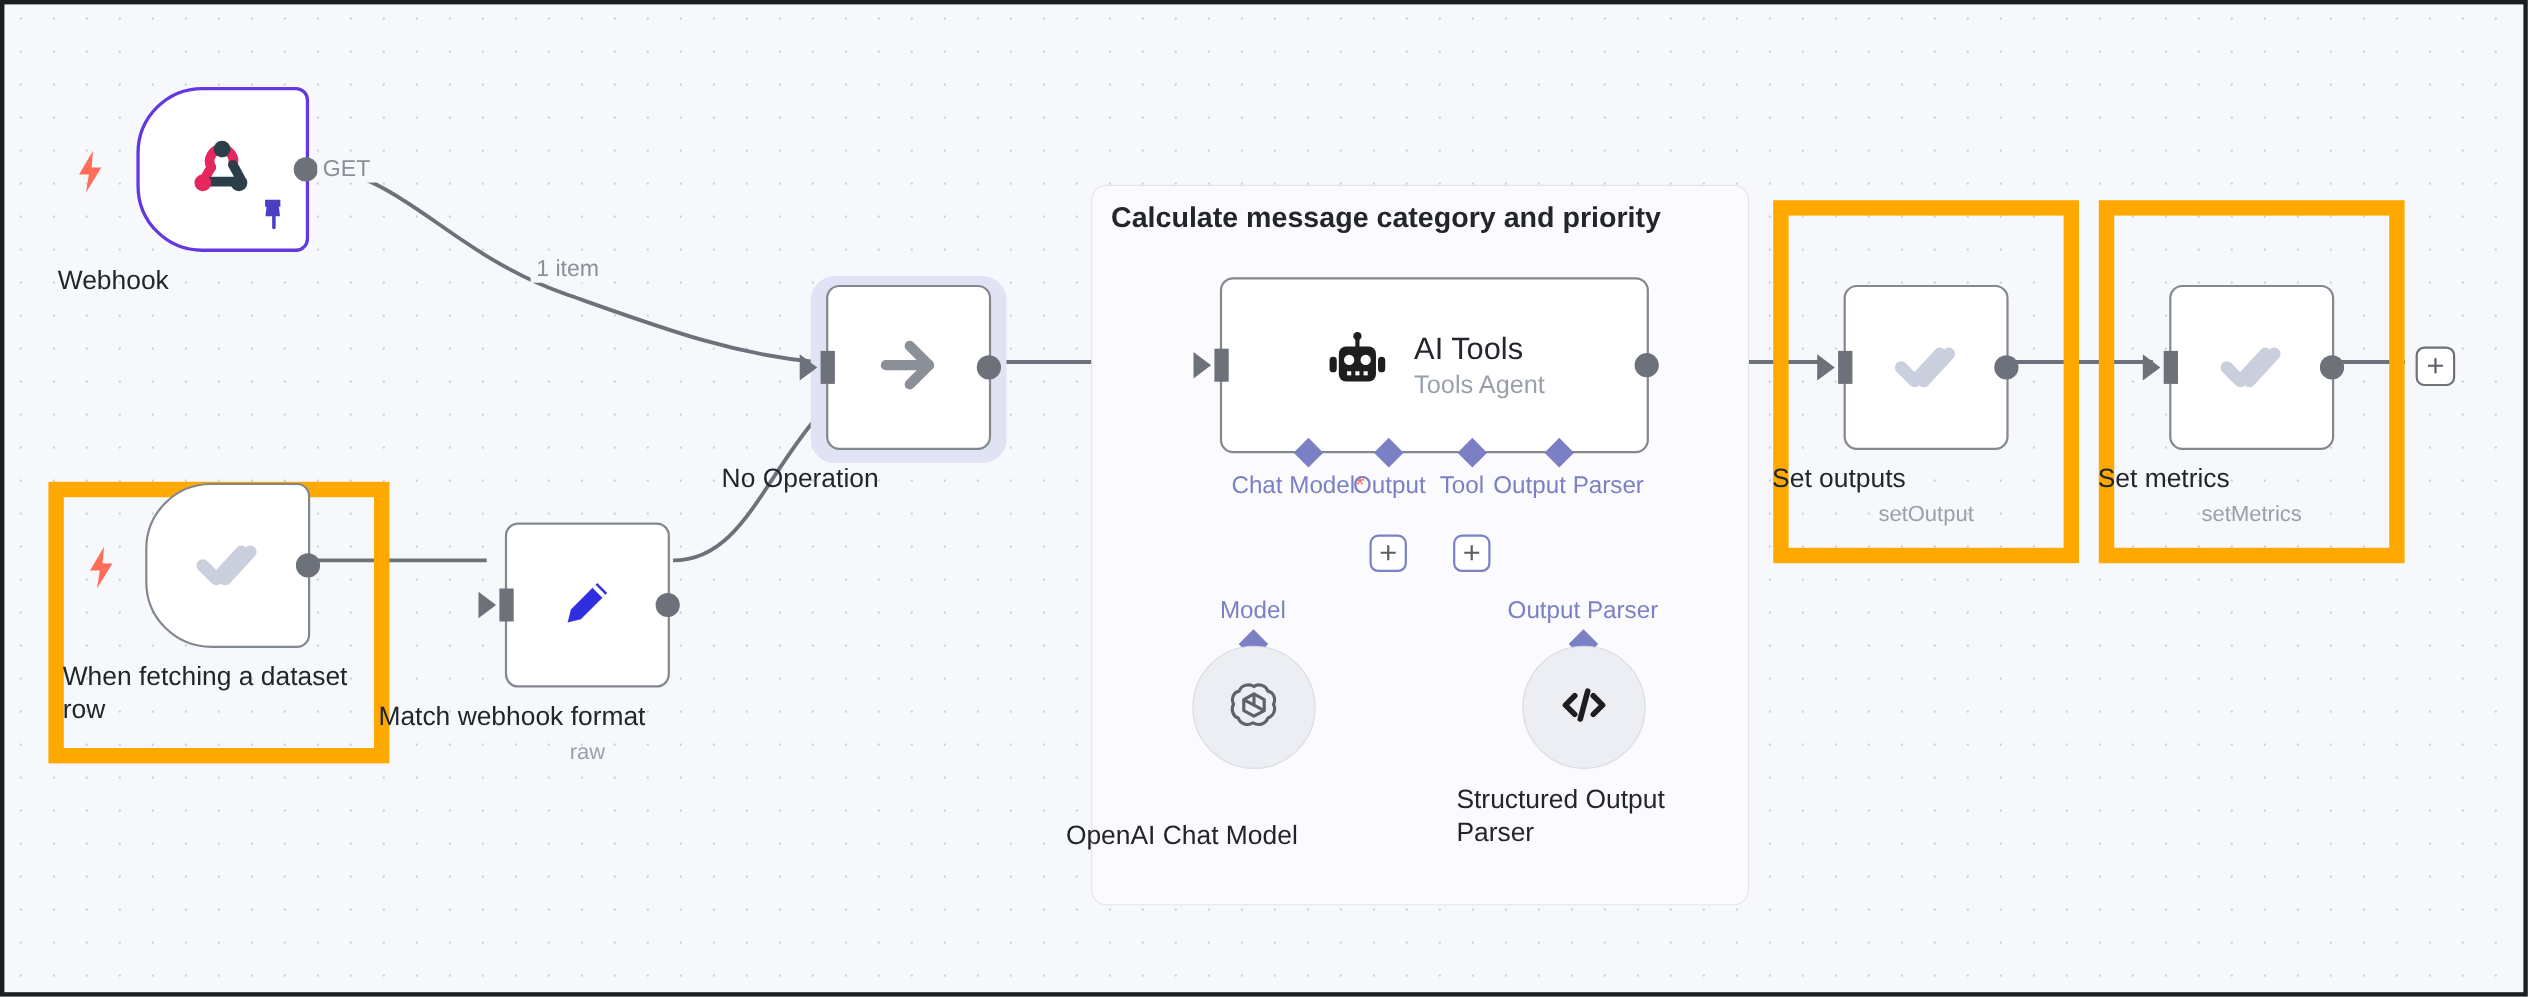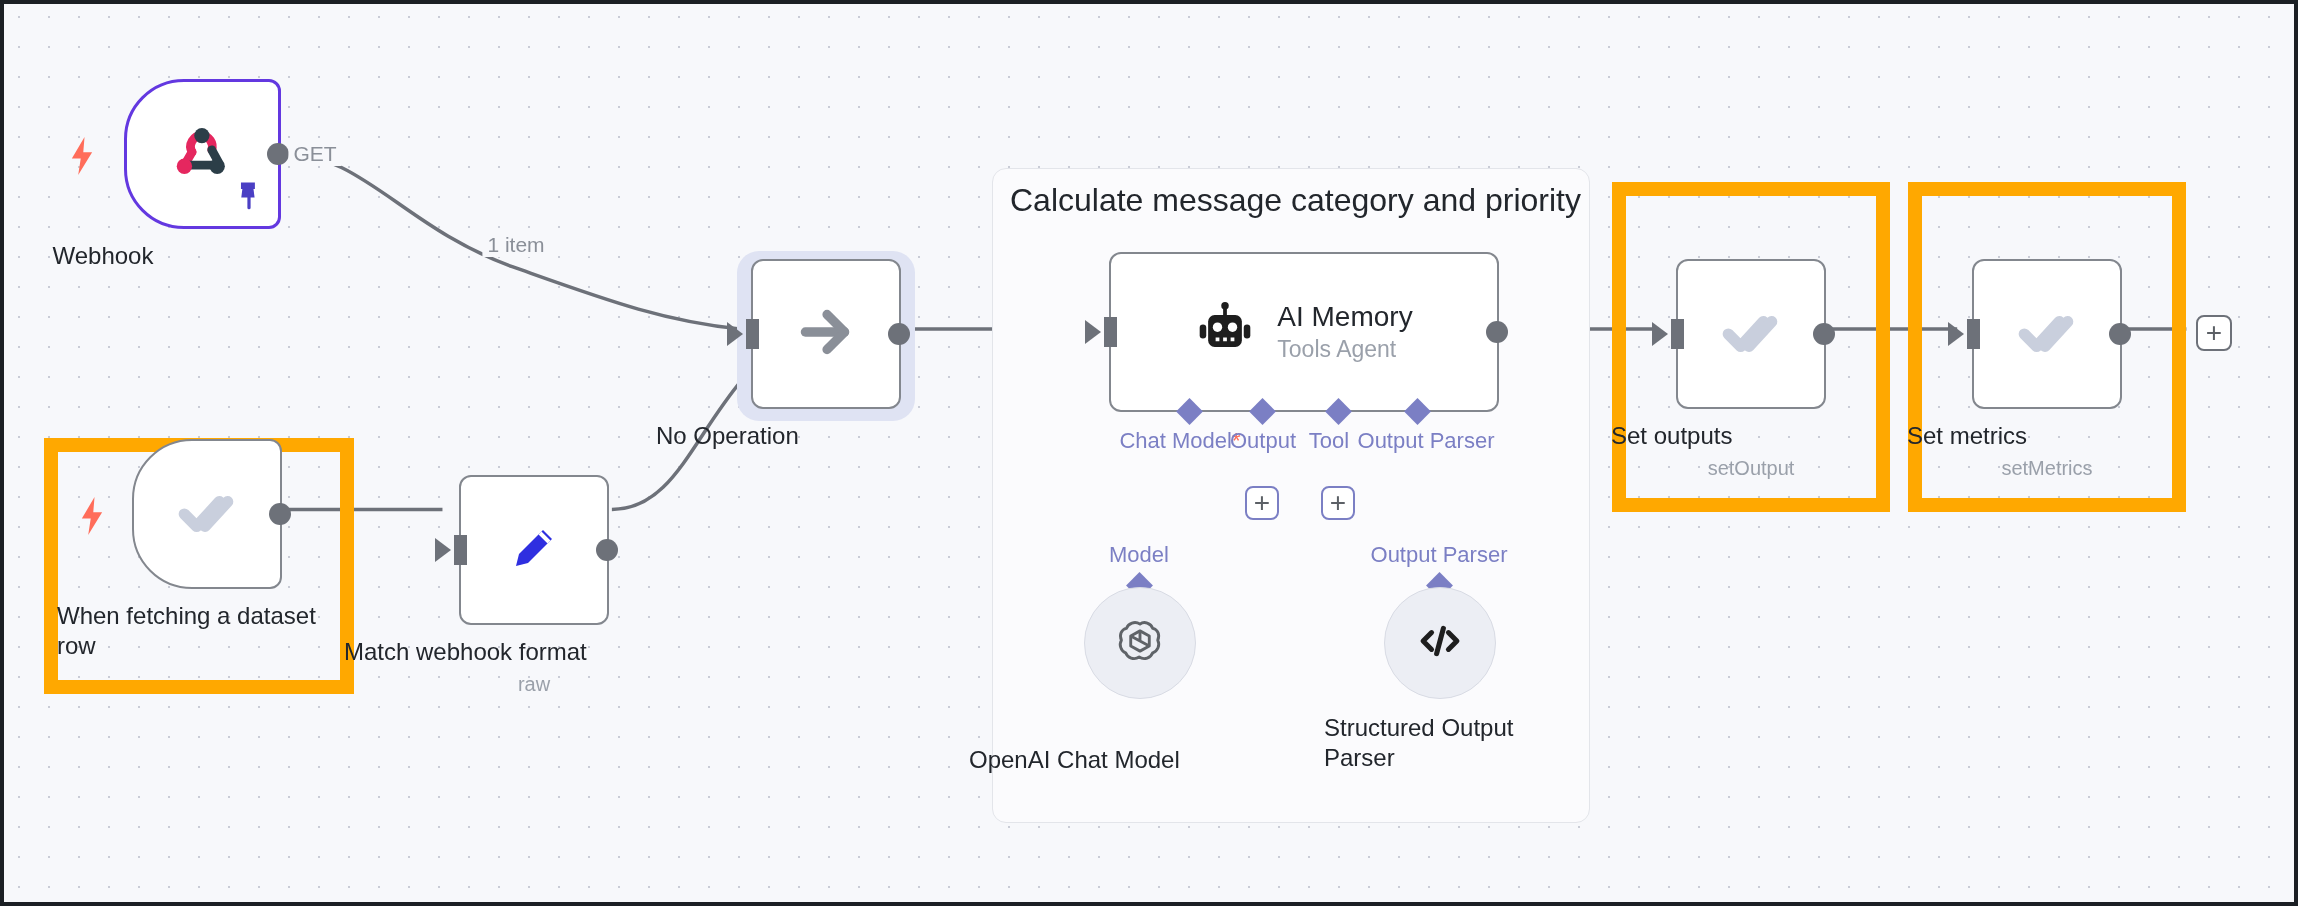--- a/index.html
+++ b/index.html
@@ -119,22 +119,22 @@
   .group-box {
     position: absolute;
     box-sizing: border-box;
     background: #fbfbfd;
     border: 1.5px solid #e3e5ea;
     border-radius: 14px;
   }
   .group-title {
     position: absolute;
     left: 20px; top: 12px;
-    font-size: 32px;
-    font-weight: normal;
+    font-size: 26px;
+    font-weight: bold;
     color: #22262c;
     white-space: nowrap;
   }
 
   
   .agent-inner {
     display: flex;
     align-items: center;
     gap: 22px;
     padding: 0 10px;
@@ -333,21 +333,21 @@
             <rect x="30" y="6" width="4" height="11" fill="#1e1e1e"></rect>
             <circle cx="32" cy="6" r="4" fill="#1e1e1e"></circle>
             <circle cx="24" cy="29" r="5" fill="#ffffff"></circle>
             <circle cx="40" cy="29" r="5" fill="#ffffff"></circle>
             <rect x="22" y="40" width="4" height="4" fill="#ffffff"></rect>
             <rect x="30" y="40" width="4" height="4" fill="#ffffff"></rect>
             <rect x="38" y="40" width="4" height="4" fill="#ffffff"></rect>
           </svg>
         </span>
         <div class="agent-text">
-          <div class="agent-name">AI Memory</div>
+          <div class="agent-name">AI Tools</div>
           <div class="agent-sub">Tools Agent</div>
         </div>
       </div>
       <div class="in-arrow"></div>
       <div class="in-port"></div>
       <div class="out-dot"></div>
     </div>
   </div>
 
   <div class="diamond" style="left:1176px; top:398px;"></div>

